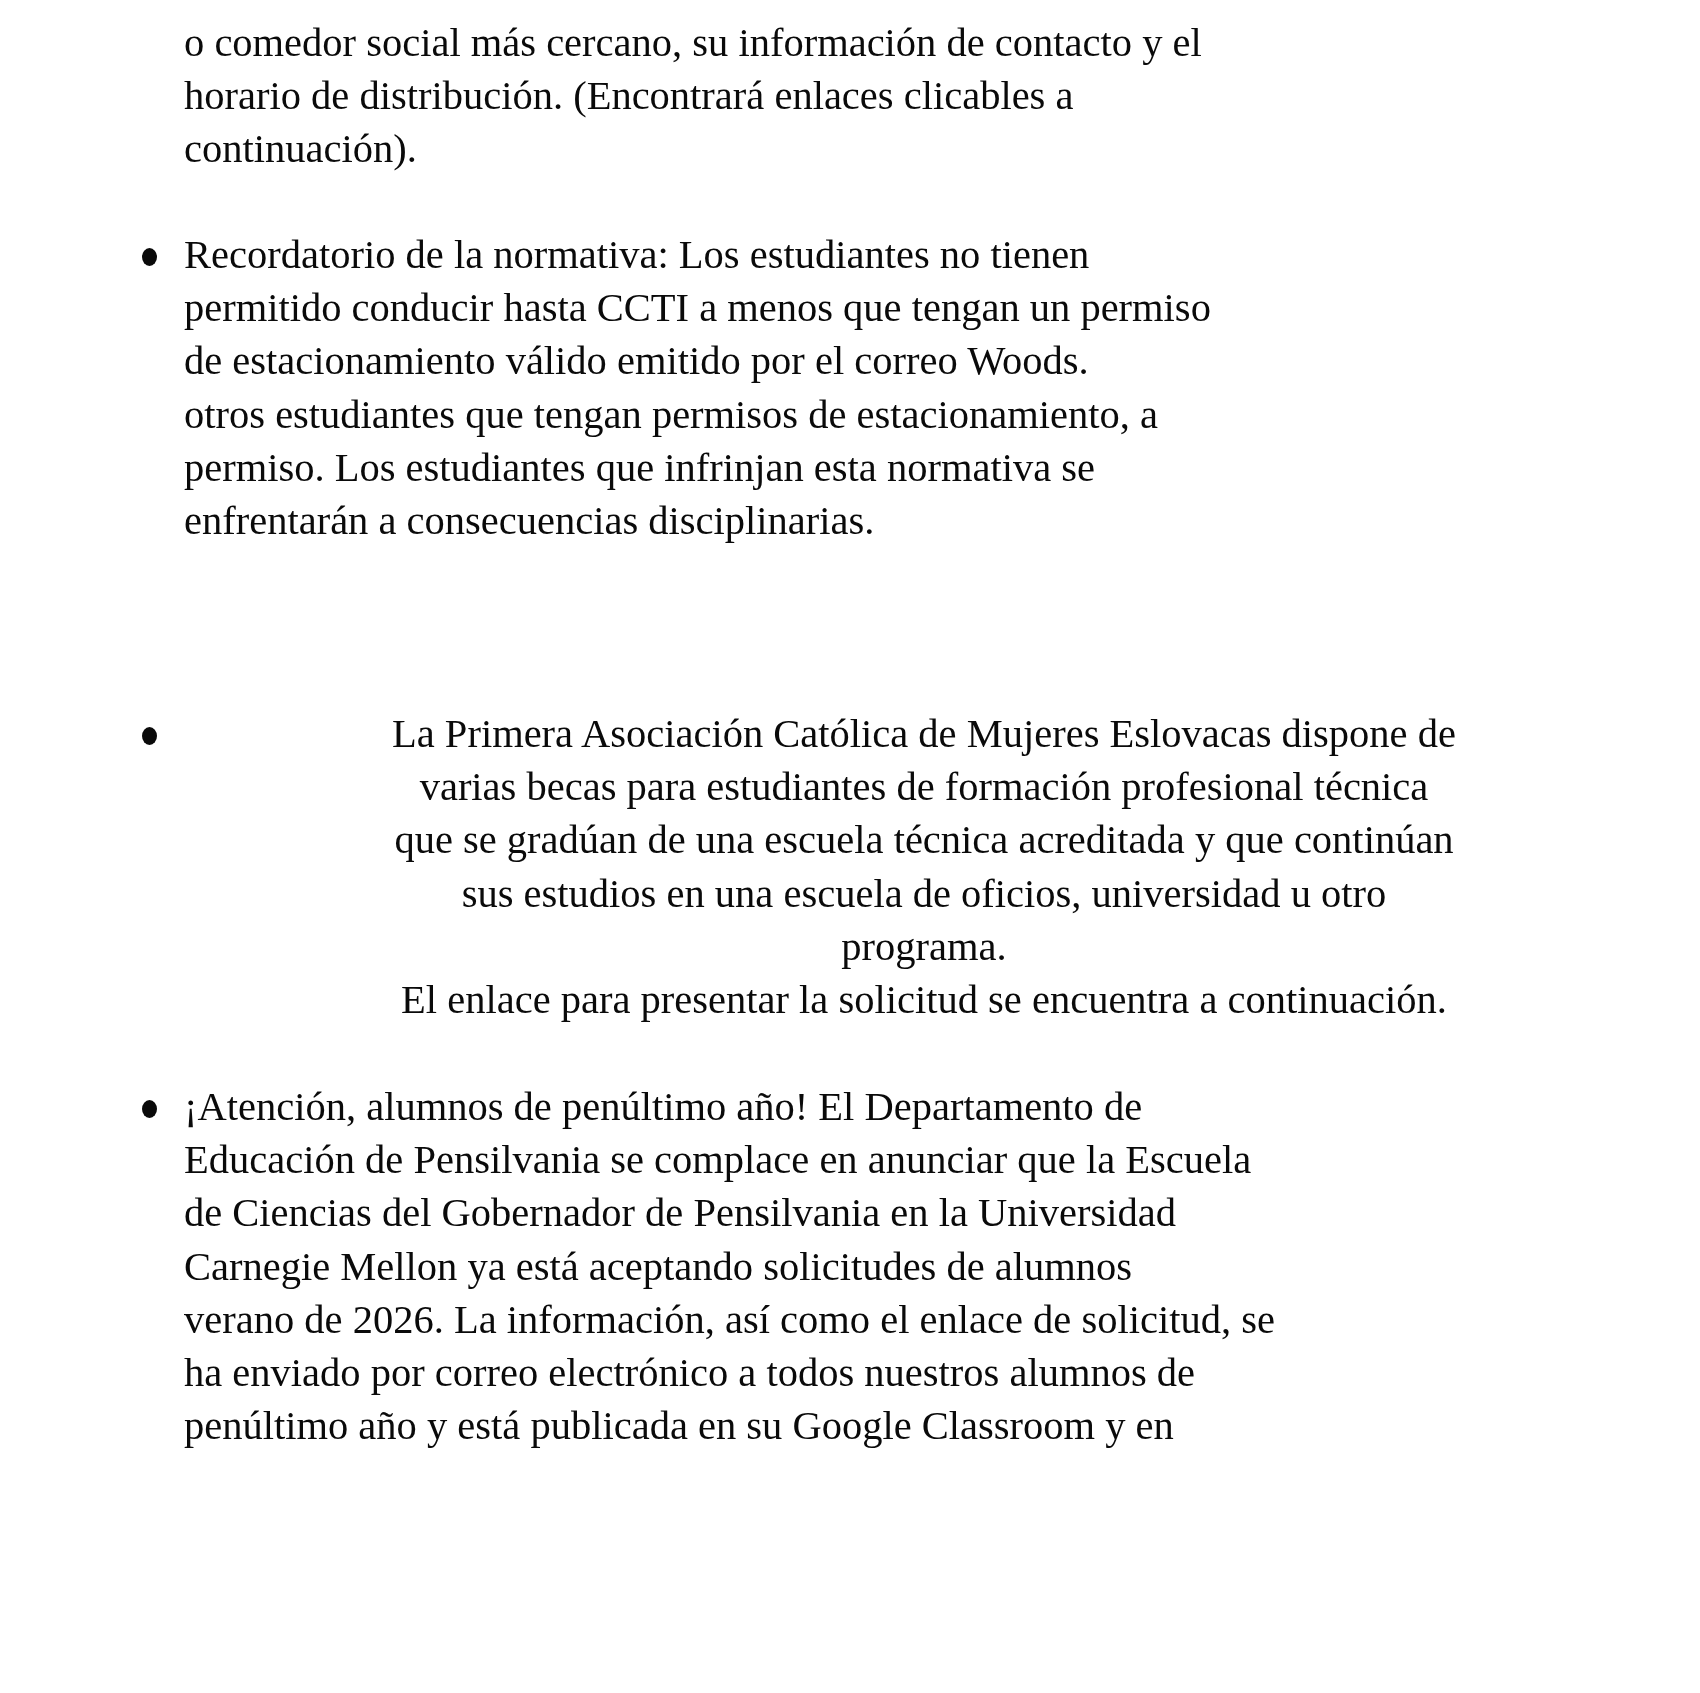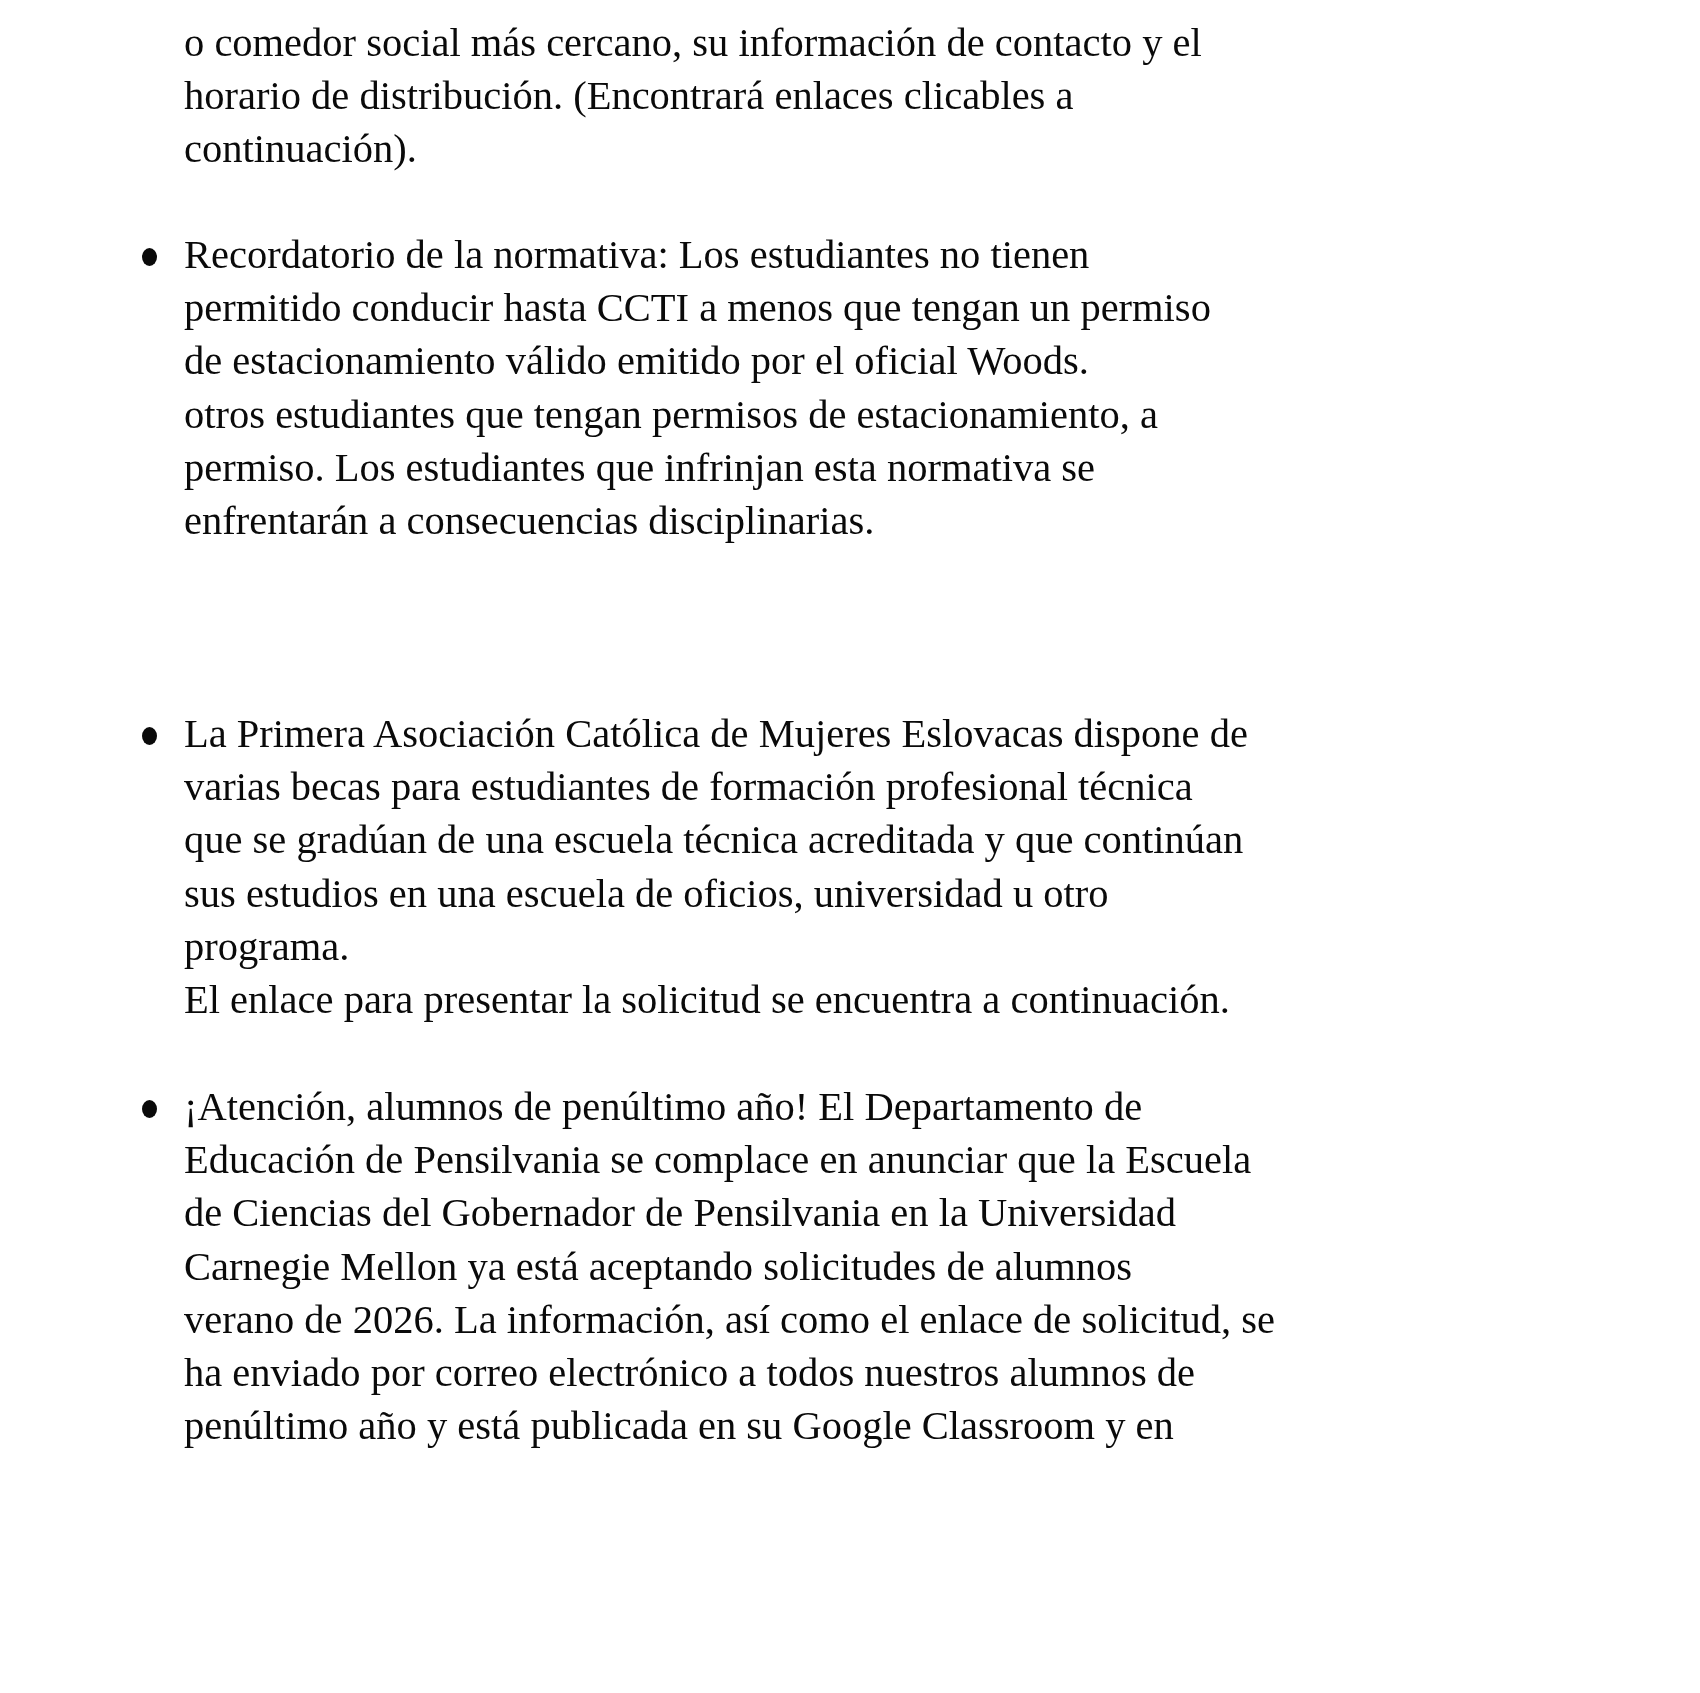--- a/index.html
+++ b/index.html
@@ -39,39 +39,39 @@
       position: absolute;
       left: -42px;
       top: 20px;
       width: 15px;
       height: 18px;
       border-radius: 50%;
       background: #0a0a0a;
     }
     #block-0 { top: 4px; }
     #block-1 { top: 216px; }
-    #block-2 { top: 695px; }
+    #block-2 { top: 695px; text-align: center; }
     #block-3 { top: 1068px; }
   </style>
 </head>
 <body>
 
 <div class="page">
 
   <div class="block" id="block-0">
     <span class="line">o comedor social más cercano, su información de contacto y el</span>
     <span class="line">horario de distribución. (Encontrará enlaces clicables a</span>
     <span class="line">continuación).</span>
   </div>
 
   <div class="block" id="block-1">
     <span class="bullet"></span>
     <span class="line">Recordatorio de la normativa: Los estudiantes no tienen</span>
     <span class="line">permitido conducir hasta CCTI a menos que tengan un permiso</span>
-    <span class="line">de estacionamiento válido emitido por el oficial Woods.</span>
+    <span class="line">de estacionamiento válido emitido por el correo Woods.</span>
     <span class="line">otros estudiantes que tengan permisos de estacionamiento, a</span>
     <span class="line">permiso. Los estudiantes que infrinjan esta normativa se</span>
     <span class="line">enfrentarán a consecuencias disciplinarias.</span>
   </div>
 
   <div class="block" id="block-2">
     <span class="bullet"></span>
     <span class="line">La Primera Asociación Católica de Mujeres Eslovacas dispone de</span>
     <span class="line">varias becas para estudiantes de formación profesional técnica</span>
     <span class="line">que se gradúan de una escuela técnica acreditada y que continúan</span>

